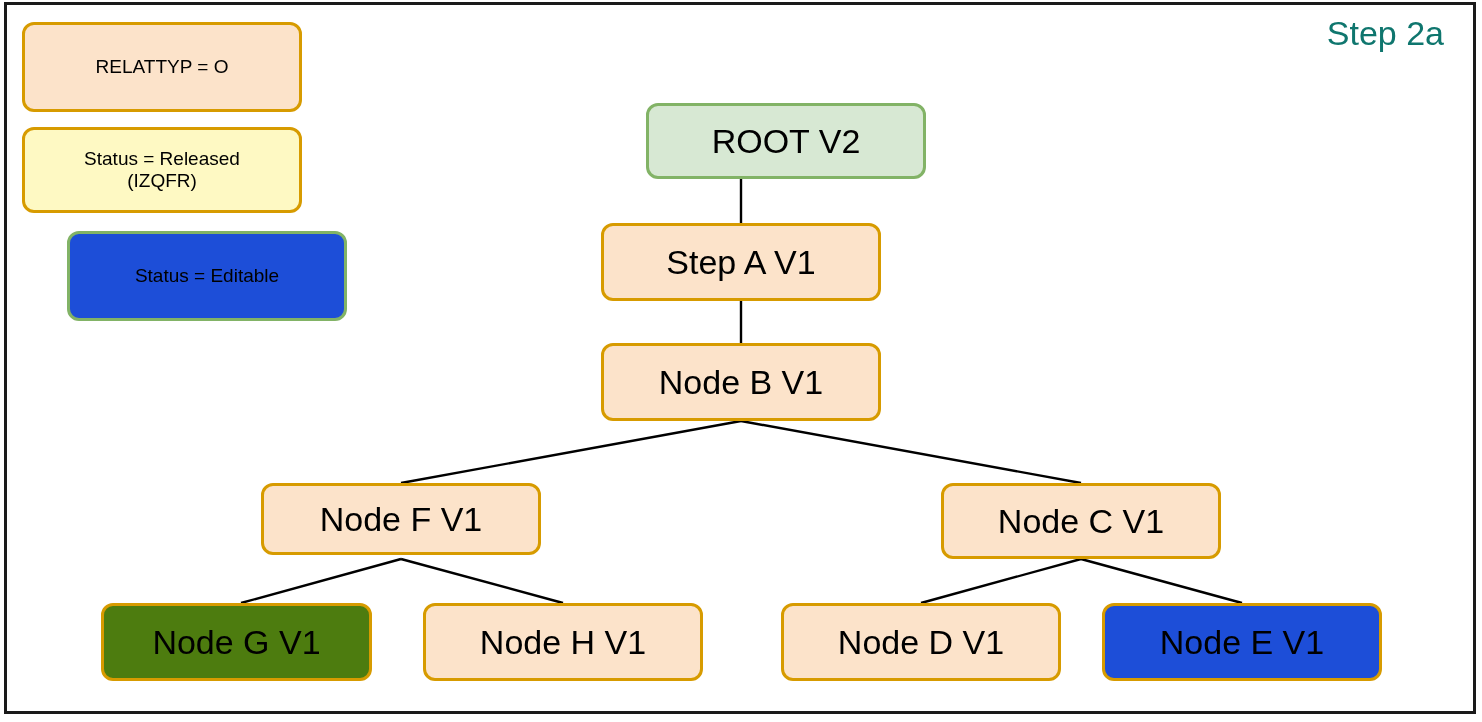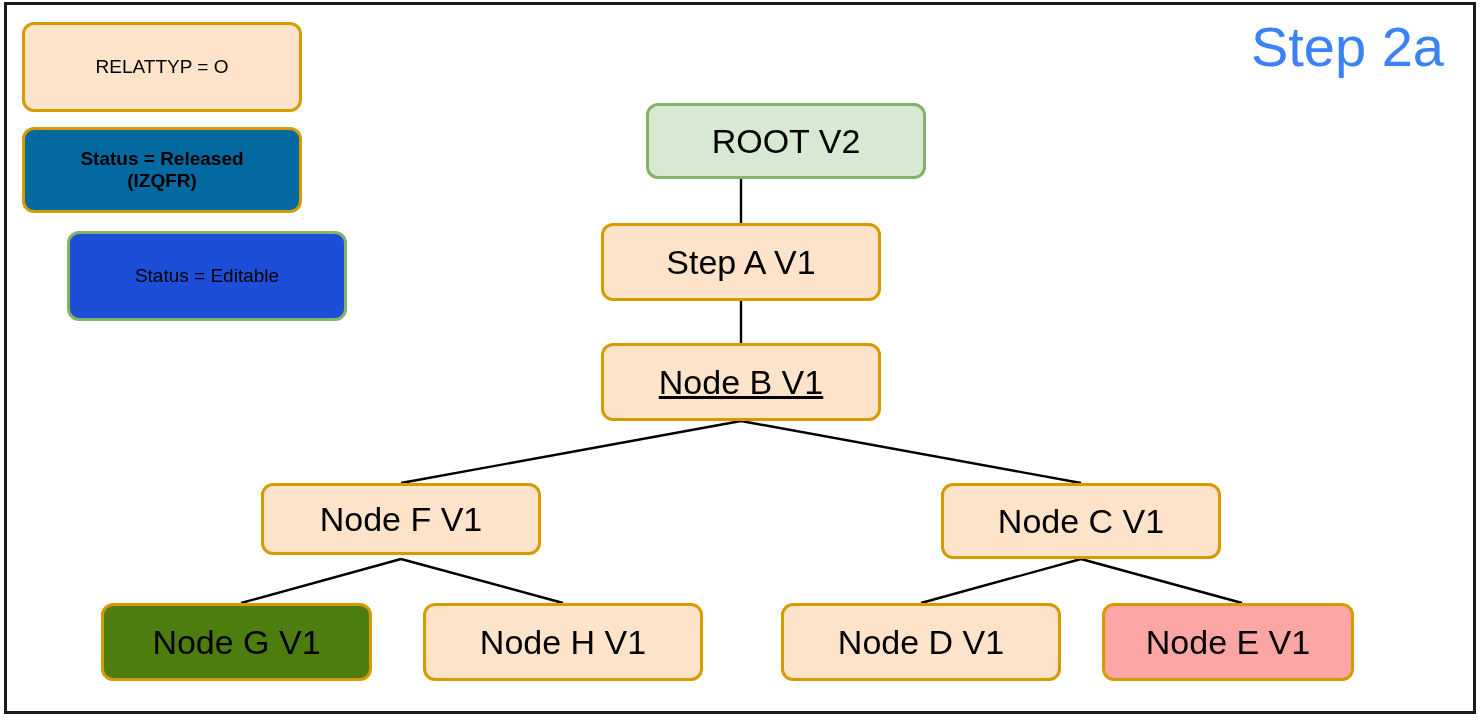--- a/index.html
+++ b/index.html
@@ -67,22 +67,22 @@
   .tree-node .node-label {
     font-size: 34px;
   }
   .legend-node .node-label {
     font-size: 19px;
   }
   #title {
     position: absolute;
     right: 38px;
     top: 14px;
-    font-size: 56px;
-    color: #3b82f6;
+    font-size: 34px;
+    color: #0f766e;
     white-space: nowrap;
   }
 </style>
 </head>
 <body>
 
 <div id="canvas" style="background: rgb(255, 255, 255);">
   <div id="frame" style="border-color: rgb(26, 26, 26);"></div>
 
   <svg id="edges" viewBox="0 0 1482 722" xmlns="http://www.w3.org/2000/svg">
@@ -95,49 +95,49 @@
       <line x1="1081" y1="559" x2="921" y2="603" stroke="#000000" stroke-width="2.4"></line>
       <line x1="1081" y1="559" x2="1242" y2="603" stroke="#000000" stroke-width="2.4"></line>
     </svg>
 
   <div id="title">Step 2a</div>
 
   <div id="legend-layer">
       <div class="node legend-node fill-orange" style="left: 22px; top: 22px; width: 280px; height: 90px; background: rgb(252, 227, 202); border-color: rgb(215, 155, 0);">
         <span class="node-label">RELATTYP = O</span>
       </div>
-      <div class="node legend-node fill-orange" style="left: 22px; top: 127px; width: 280px; height: 86px; background: #0369a1; border-color: rgb(215, 155, 0); font-weight: bold;">
+      <div class="node legend-node fill-orange" style="left: 22px; top: 127px; width: 280px; height: 86px; background: #fef9c3; border-color: rgb(215, 155, 0);">
         <span class="node-label">Status = Released<br>(IZQFR)</span>
       </div>
       <div class="node legend-node fill-green" style="left: 22px; top: 231px; width: 280px; height: 90px; background: #1d4ed8; border-color: rgb(130, 179, 102);">
         <span class="node-label">Status = Editable</span>
       </div>
     </div>
   <div id="node-layer">
       <div class="node tree-node fill-green" style="left: 601px; top: 103px; width: 280px; height: 76px; background: rgb(215, 232, 211); border-color: rgb(130, 179, 102);">
         <span class="node-label">ROOT V2</span>
       </div>
       <div class="node tree-node fill-orange" style="left: 601px; top: 223px; width: 280px; height: 78px; background: rgb(252, 227, 202); border-color: rgb(215, 155, 0);">
         <span class="node-label">Step A V1</span>
       </div>
-      <div class="node tree-node fill-orange" style="left: 601px; top: 343px; width: 280px; height: 78px; background: rgb(252, 227, 202); border-color: rgb(215, 155, 0); text-decoration: underline;">
+      <div class="node tree-node fill-orange" style="left: 601px; top: 343px; width: 280px; height: 78px; background: rgb(252, 227, 202); border-color: rgb(215, 155, 0);">
         <span class="node-label">Node B V1</span>
       </div>
       <div class="node tree-node fill-orange" style="left: 261px; top: 483px; width: 280px; height: 72px; background: rgb(252, 227, 202); border-color: rgb(215, 155, 0);">
         <span class="node-label">Node F V1</span>
       </div>
       <div class="node tree-node fill-orange" style="left: 941px; top: 483px; width: 280px; height: 76px; background: rgb(252, 227, 202); border-color: rgb(215, 155, 0);">
         <span class="node-label">Node C V1</span>
       </div>
       <div class="node tree-node fill-orange" style="left: 101px; top: 603px; width: 271px; height: 78px; background: #4d7c0f; border-color: rgb(215, 155, 0);">
         <span class="node-label">Node G V1</span>
       </div>
       <div class="node tree-node fill-orange" style="left: 423px; top: 603px; width: 280px; height: 78px; background: rgb(252, 227, 202); border-color: rgb(215, 155, 0);">
         <span class="node-label">Node H V1</span>
       </div>
       <div class="node tree-node fill-orange" style="left: 781px; top: 603px; width: 280px; height: 78px; background: rgb(252, 227, 202); border-color: rgb(215, 155, 0);">
         <span class="node-label">Node D V1</span>
       </div>
-      <div class="node tree-node fill-orange" style="left: 1102px; top: 603px; width: 252px; height: 78px; background: #fca5a5; border-color: rgb(215, 155, 0);">
+      <div class="node tree-node fill-orange" style="left: 1102px; top: 603px; width: 280px; height: 78px; background: #1d4ed8; border-color: rgb(215, 155, 0);">
         <span class="node-label">Node E V1</span>
       </div>
     </div>
 </div>
 
 </body></html>

